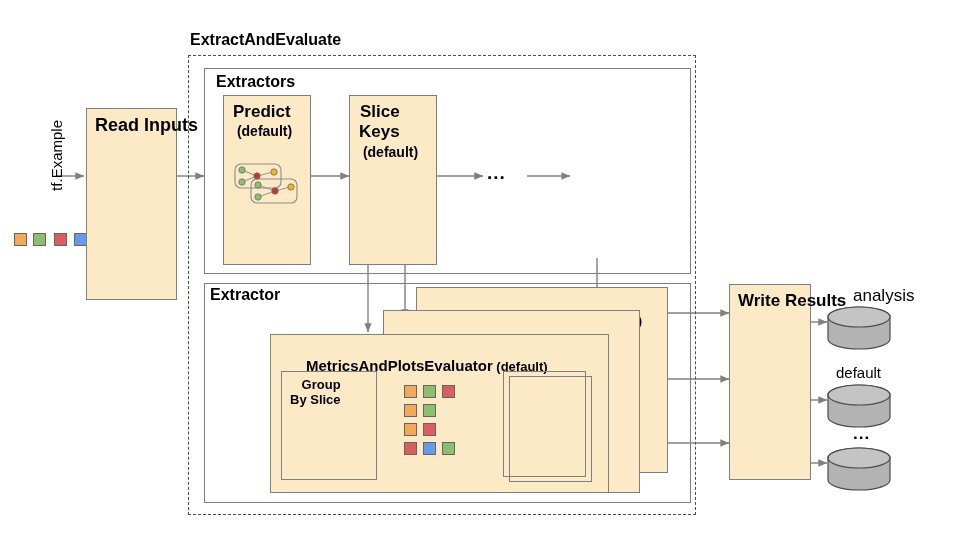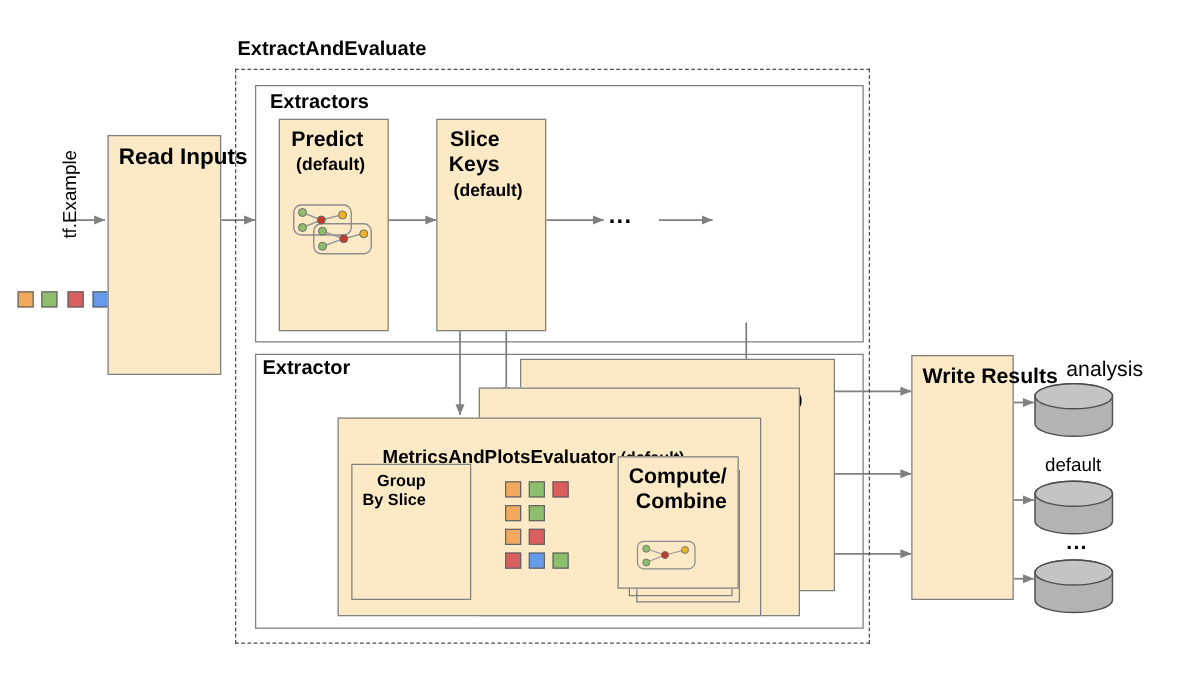--- a/index.html
+++ b/index.html
@@ -160,36 +160,20 @@
     <span class="sq" style="left:19px;top:19px;background:#8cbe6e;"></span>
     <span class="sq" style="left:0px;top:38px;background:#f2a95c;"></span>
     <span class="sq" style="left:19px;top:38px;background:#d95f5f;"></span>
     <span class="sq" style="left:0px;top:57px;background:#d95f5f;"></span>
     <span class="sq" style="left:19px;top:57px;background:#6699e8;"></span>
     <span class="sq" style="left:38px;top:57px;background:#8cbe6e;"></span>
   </div>
 
   <div class="plain" style="left:509px;top:376px;width:83px;height:106px;"></div>
   <div class="plain" style="left:503px;top:371px;width:83px;height:106px;"></div>
-  <div class="plain" style="left:494px;top:365px;width:97px;height:106px;background:#fceac6;">
-    <div class="lbl b" style="left:8px;top:5px;font-size:17px;">Compute/
-Combine</div>
-    <svg style="position:absolute;left:14px;top:66px;width:54px;height:26px;overflow:visible;">
-      <rect x="1" y="1" width="46" height="22" rx="5" fill="none" stroke="#8c8c8c" stroke-width="1"></rect>
-      <g stroke="#9a9a9a" stroke-width="1">
-        <path d="M8,7 L23,12 M8,18 L23,12 M23,12 L39,8"></path>
-      </g>
-      <g stroke="#6d6d6d" stroke-width="0.7">
-        <circle cx="8" cy="7" r="2.8" fill="#8cbe6e"></circle>
-        <circle cx="8" cy="18" r="2.8" fill="#8cbe6e"></circle>
-        <circle cx="23" cy="12" r="2.8" fill="#c0392b"></circle>
-        <circle cx="39" cy="8" r="2.8" fill="#f0b323"></circle>
-      </g>
-    </svg>
-  </div>
 
   <div class="box" style="left:729px;top:284px;width:82px;height:196px;">
     <div class="lbl b" style="left:8px;top:6px;font-size:17px;">Write Results</div>
   </div>
 
   <div class="lbl" style="left:833px;top:286px;font-size:17px;margin-left:20px;">analysis</div>
   <svg class="cyl" style="left:827px;top:306px;width:64px;height:44px;">
     <path d="M1,11 a31,10 0 0 1 62,0 L63,33 a31,10 0 0 1 -62,0 z" fill="#b3b3b3" stroke="#4d4d4d" stroke-width="1.2"></path>
     <ellipse cx="32" cy="11" rx="31" ry="10" fill="#c4c4c4" stroke="#4d4d4d" stroke-width="1.2"></ellipse>
   </svg>

